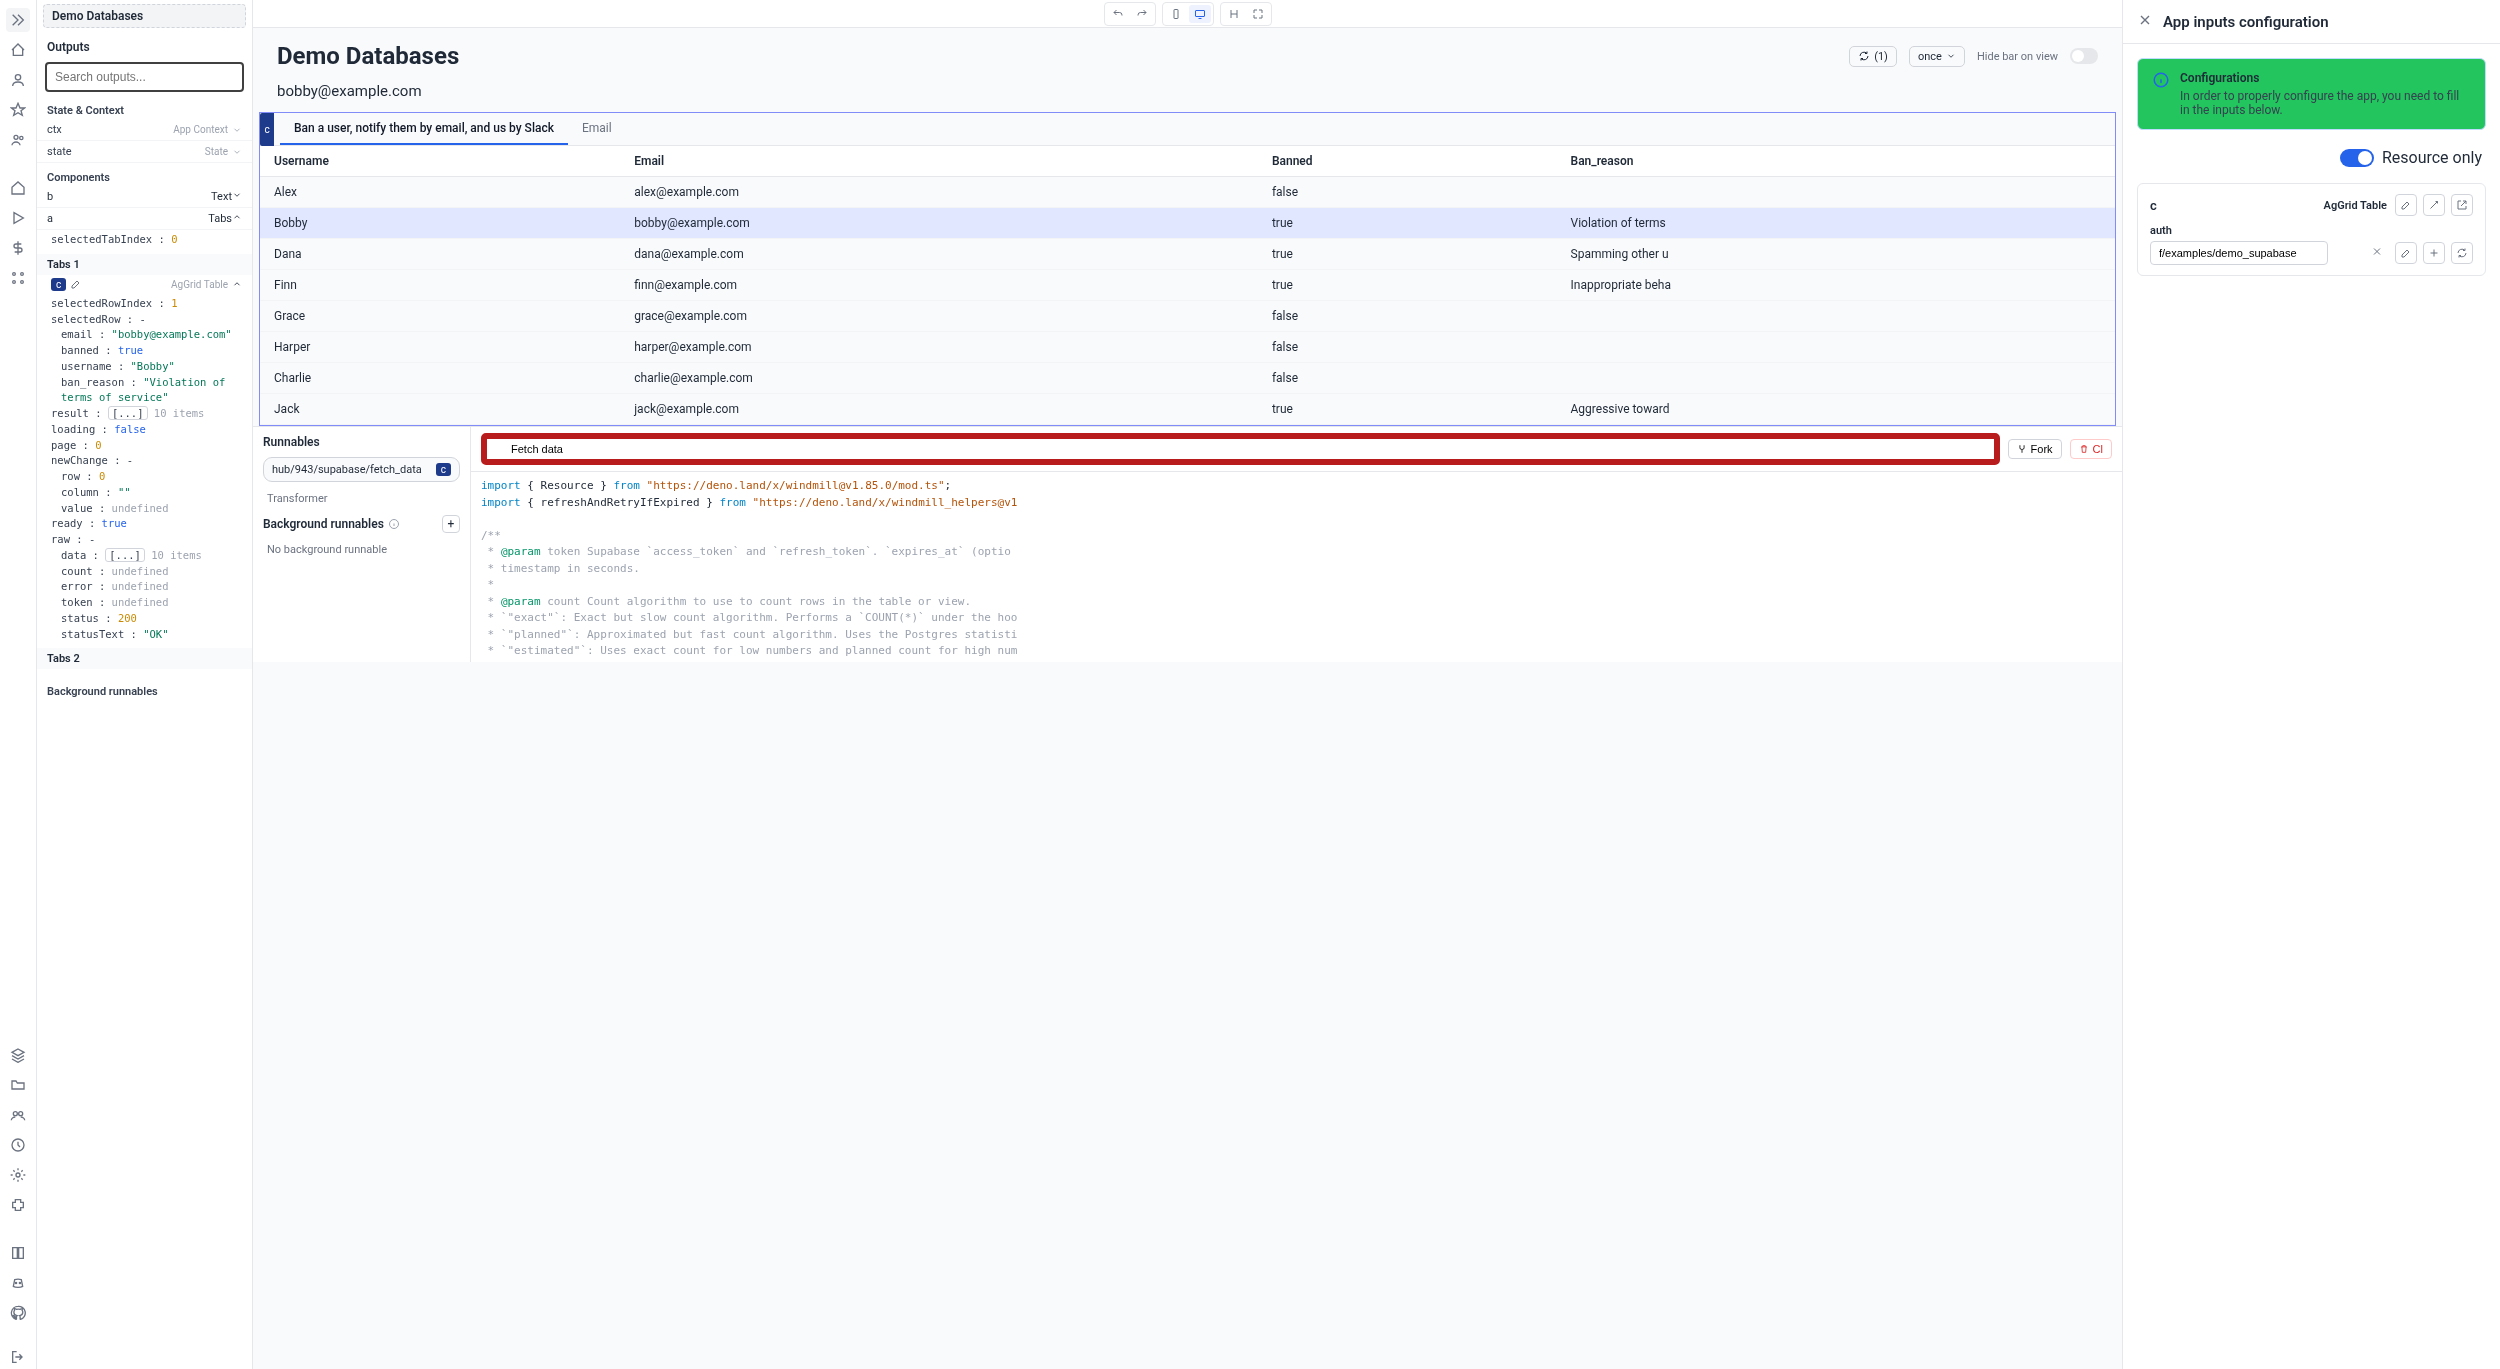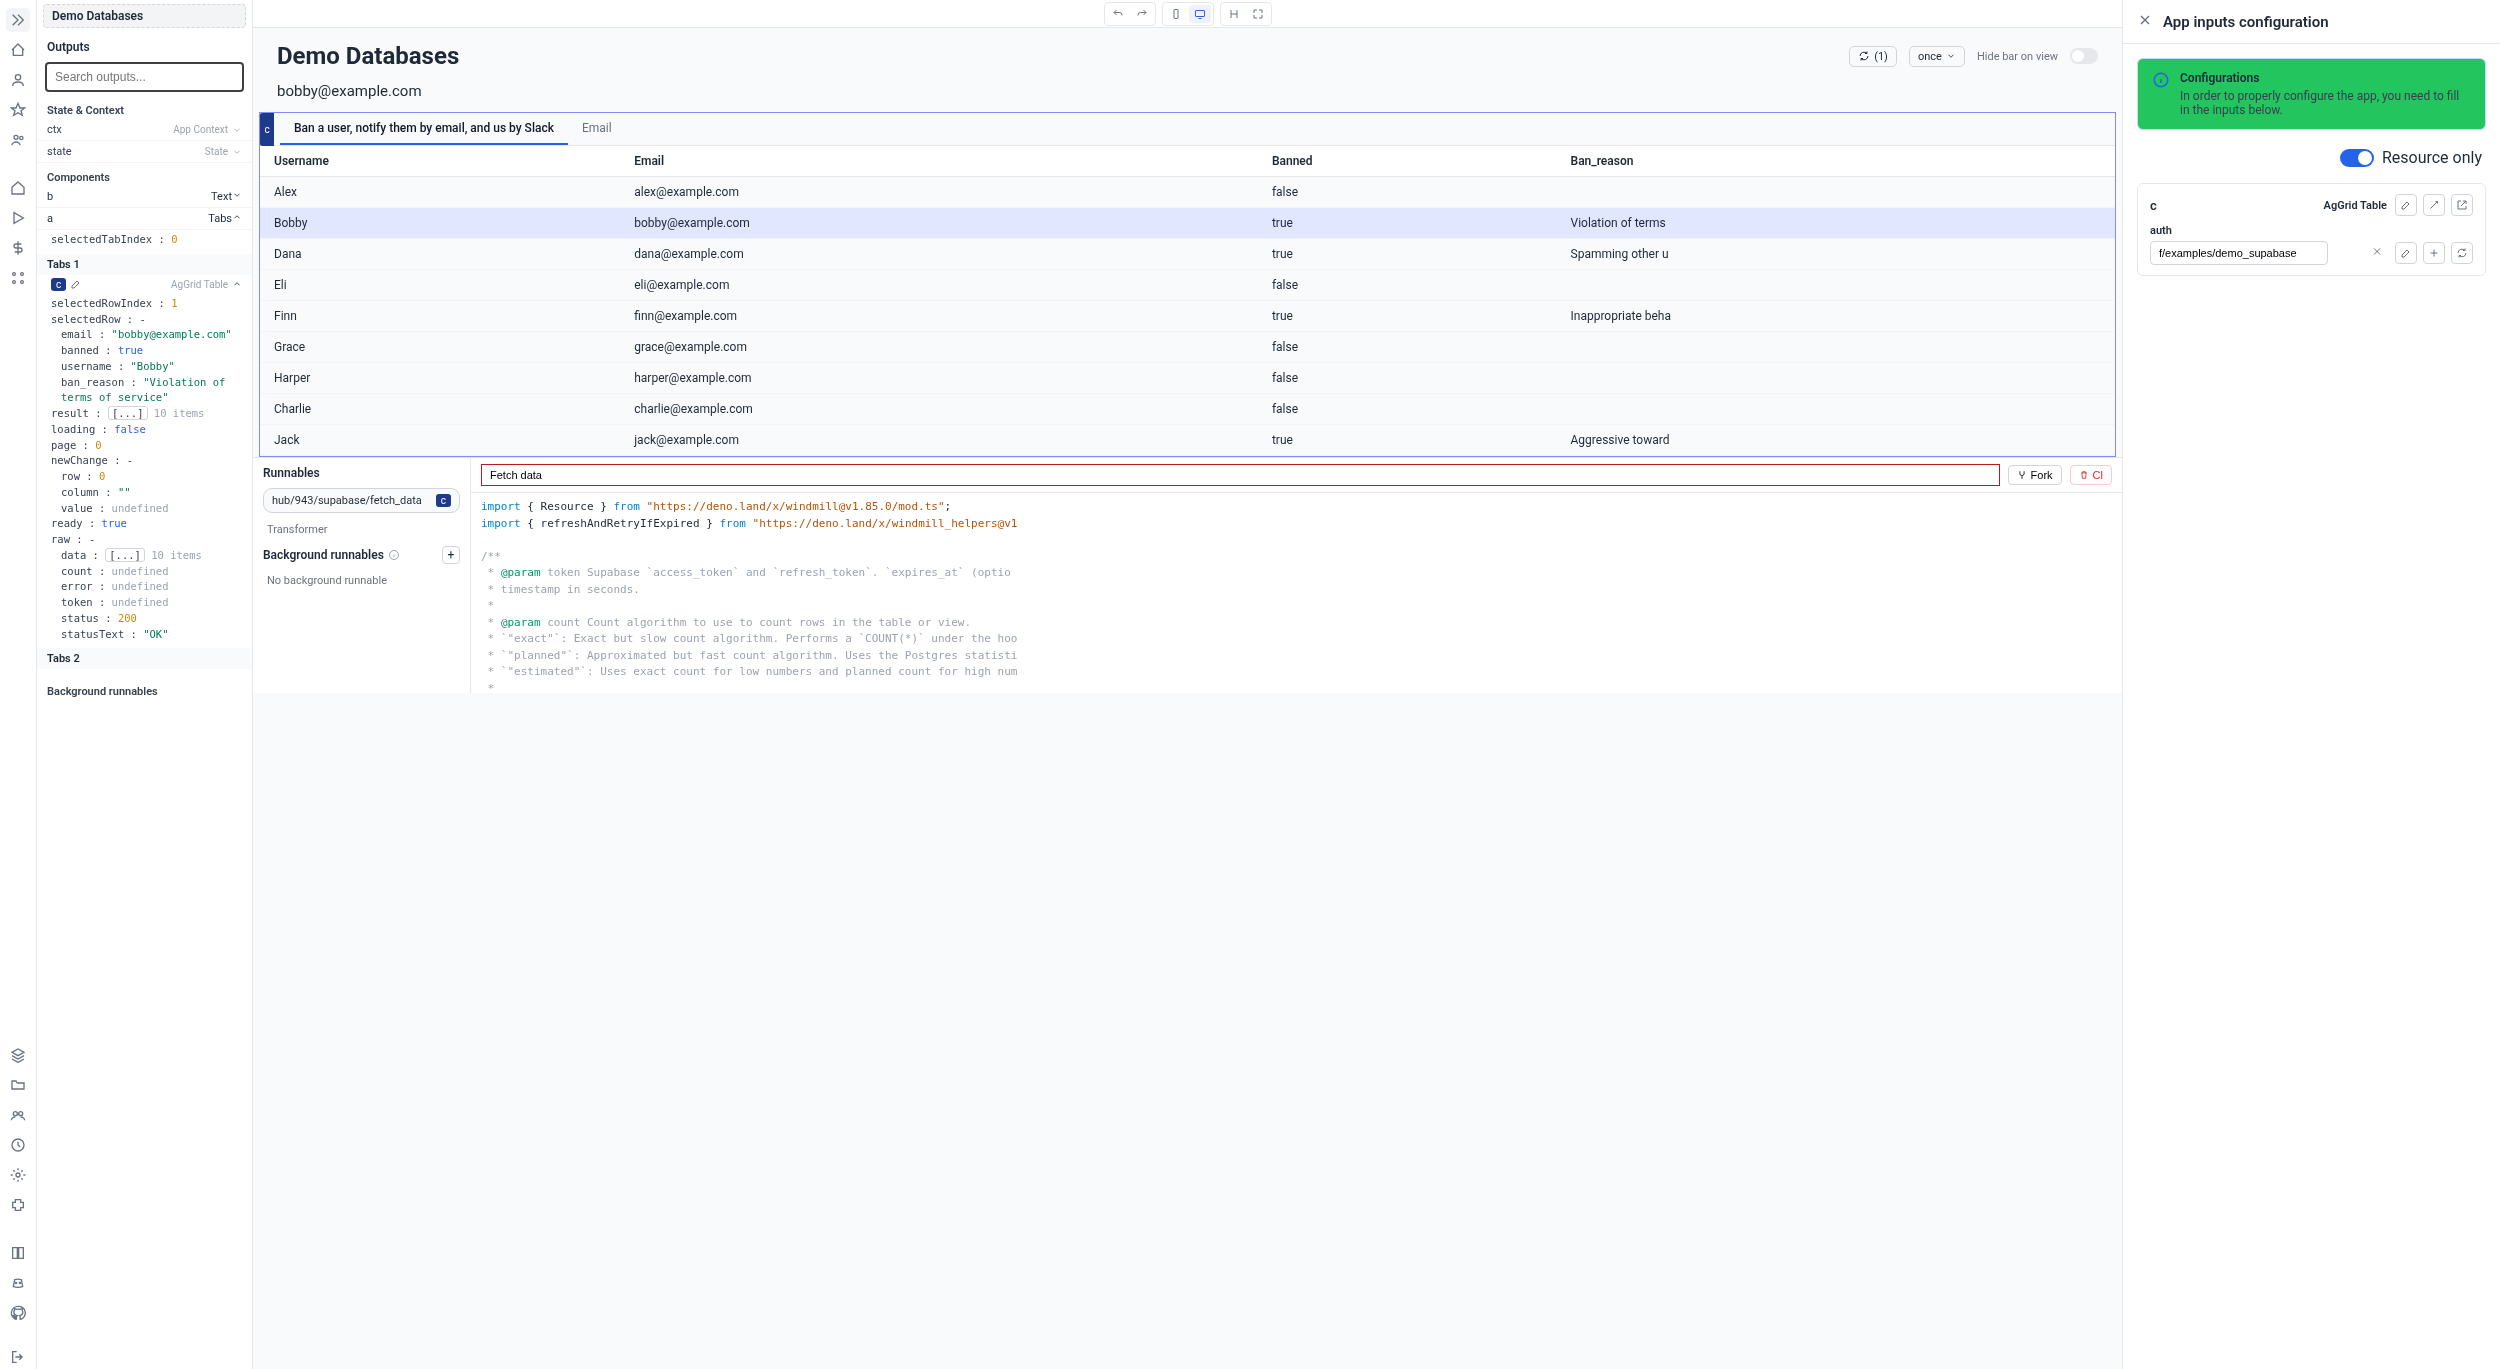--- a/index.html
+++ b/index.html
@@ -72,21 +72,21 @@
 .bottom { height: 236px; border-top: 1px solid #e5e7eb; display: flex; background: #fff; }
 .runn-left { width: 218px; border-right: 1px solid #e5e7eb; padding: 8px 10px; display: flex; flex-direction: column; gap: 8px; }
 .runn-left h4 { font-size: 12px; font-weight: 600; }
 .runn-item { border: 1px solid #d1d5db; border-radius: 9px; padding: 5px 8px; font-size: 11px; display: flex; justify-content: space-between; align-items: center; background: #f9fafb; }
 .runn-item .tag { background: #1e3a8a; color: #fff; padding: 1px 5px; border-radius: 3px; font-size: 10px; }
 .runn-sub { font-size: 11px; color: #6b7280; padding: 2px 4px; }
 .bg-head { display: flex; justify-content: space-between; align-items: center; }
 .plus-btn { width: 18px; height: 18px; border: 1px solid #d1d5db; border-radius: 4px; display: flex; align-items: center; justify-content: center; cursor: pointer; }
 .runn-right { flex: 1; display: flex; flex-direction: column; }
 .code-head { display: flex; align-items: center; justify-content: space-between; padding: 6px 10px; border-bottom: 1px solid #e5e7eb; gap: 8px; }
-.code-head input { flex: 1; border: 1px solid #b91c1c; border-radius: 0; padding: 4px 8px; font-size: 11px; }
+.code-head input { flex: 1; border: 6px solid #b91c1c; border-radius: 5px; padding: 4px 24px; font-size: 11px; }
 .btn { border: 1px solid #d1d5db; border-radius: 4px; padding: 3px 8px; font-size: 11px; background: #fff; cursor: pointer; display: inline-flex; align-items: center; gap: 4px; }
 .btn.danger { color: #dc2626; border-color: #fecaca; }
 .code { flex: 1; overflow: auto; padding: 6px 10px; font-family: ui-monospace, SFMono-Regular, Menlo, monospace; font-size: 11px; line-height: 1.5; white-space: pre; }
 .code .kw { color: #0284c7; }
 .code .str { color: #b45309; }
 .code .cm { color: #9ca3af; }
 .code .pm { color: #059669; }
 
 
 .drawer { width: 378px; background: #fff; border-left: 1px solid #e5e7eb; display: flex; flex-direction: column; box-shadow: -2px 0 8px rgba(0,0,0,0.08); }
@@ -406,26 +406,20 @@
                 <td>true</td>
                 <td>Violation of terms</td>
               </tr>
               <tr>
                 <td>Dana</td>
                 <td>dana@example.com</td>
                 <td>true</td>
                 <td>Spamming other u</td>
               </tr>
               <tr>
-                <td>Eli</td>
-                <td>eli@example.com</td>
-                <td>false</td>
-                <td></td>
-              </tr>
-              <tr>
                 <td>Finn</td>
                 <td>finn@example.com</td>
                 <td>true</td>
                 <td>Inappropriate beha</td>
               </tr>
               <tr>
                 <td>Grace</td>
                 <td>grace@example.com</td>
                 <td>false</td>
                 <td></td>

